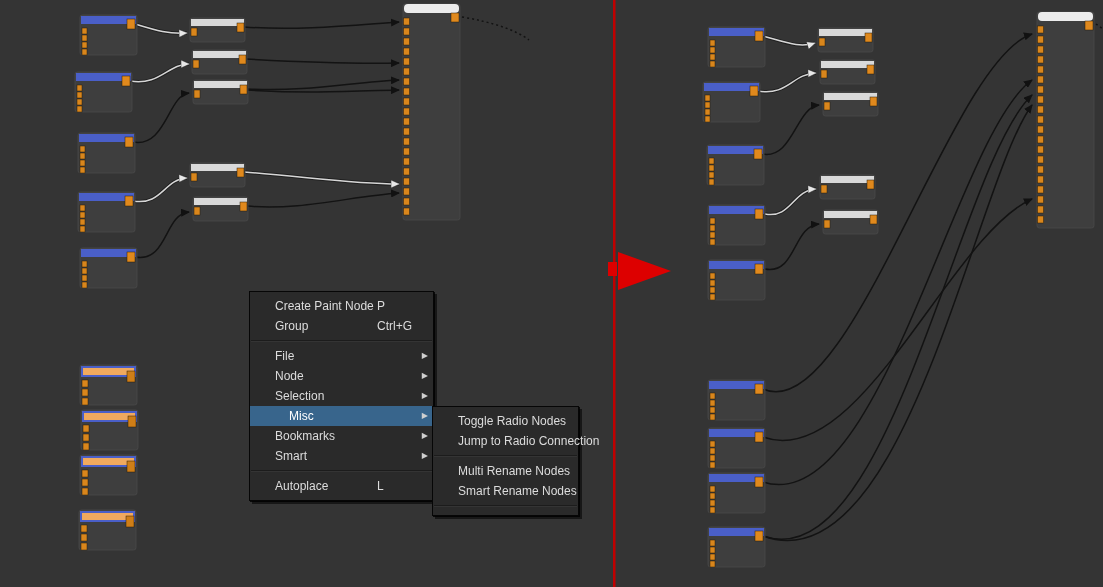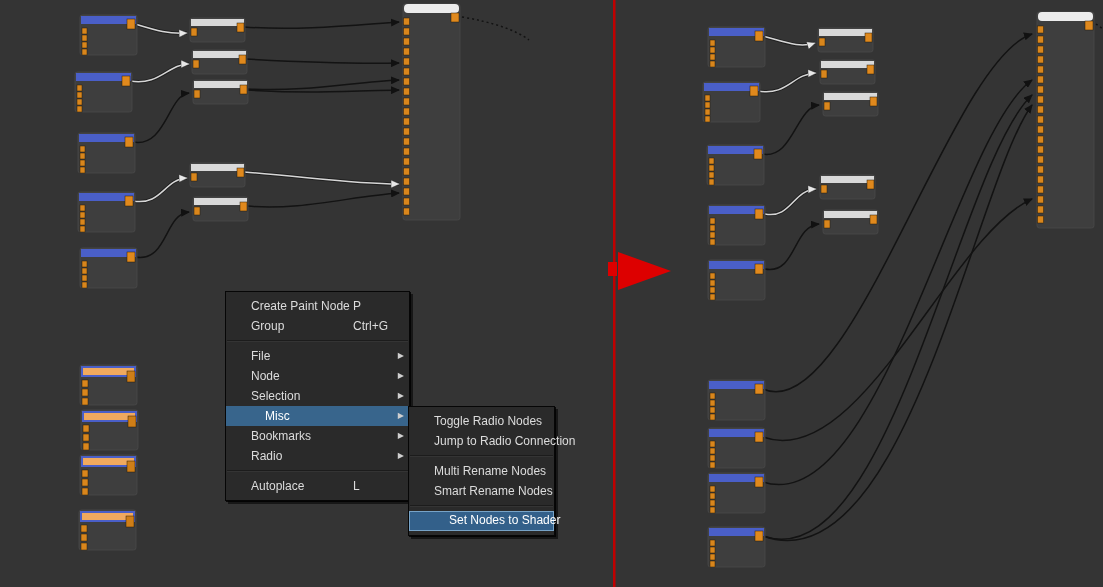--- a/index.html
+++ b/index.html
@@ -7,20 +7,21 @@
     position:relative;width:1103px;height:587px;overflow:hidden;
     background:#343434;
     font-family:"Liberation Sans",sans-serif;
   }
   #graph-svg{position:absolute;left:0;top:0;}
   .menu{
     position:absolute;background:#2a2a2a;border:1px solid #060606;
     box-shadow:3px 3px 0 rgba(0,0,0,.55), 1px 1px 0 rgba(0,0,0,.8);
     padding:4px 0;font-size:12px;color:#dcdcdc;z-index:10;
     box-sizing:border-box;
+    margin-left:24px;
   }
   .mi{
     position:relative;height:20px;line-height:20px;
     padding:0 8px 0 25px;white-space:nowrap;box-sizing:border-box;
   }
   .mi .sc{position:absolute;left:127px;top:0;}
   .mi .ar{position:absolute;right:5px;top:0;font-size:8px;color:#cfcfcf;}
   .mi.hl{background:#38658c;color:#ffffff;padding-left:39px;}
   .mi.hl.bordered{
     background:#33608a;border:1px solid #77a3c7;line-height:17px;height:20px;
@@ -351,27 +352,26 @@
   <div id="menu-root">
       <div class="menu" style="left: 225px; top: 291px; width: 185px;">
         <div class="mi"><span>Create Paint Node</span><span class="sc">P</span></div>
         <div class="mi"><span>Group</span><span class="sc">Ctrl+G</span></div>
         <div class="sep"></div>
         <div class="mi"><span>File</span><span class="ar">▶</span></div>
         <div class="mi"><span>Node</span><span class="ar">▶</span></div>
         <div class="mi"><span>Selection</span><span class="ar">▶</span></div>
         <div class="mi hl"><span>Misc</span><span class="ar">▶</span></div>
         <div class="mi"><span>Bookmarks</span><span class="ar">▶</span></div>
-        <div class="mi"><span>Radio</span><span class="ar">▶</span></div>
+        <div class="mi"><span>Smart</span><span class="ar">▶</span></div>
         <div class="sep"></div>
         <div class="mi"><span>Autoplace</span><span class="sc">L</span></div>
       </div>
       <div class="menu" style="left: 408px; top: 406px; width: 147px;">
         <div class="mi"><span>Toggle Radio Nodes</span></div>
         <div class="mi"><span>Jump to Radio Connection</span></div>
         <div class="sep"></div>
         <div class="mi"><span>Multi Rename Nodes</span></div>
         <div class="mi"><span>Smart Rename Nodes</span></div>
         <div class="sep"></div>
-        <div class="mi hl bordered"><span>Set Nodes to Shader</span></div>
       </div>
     </div>
 </div>
 
 </body></html>

